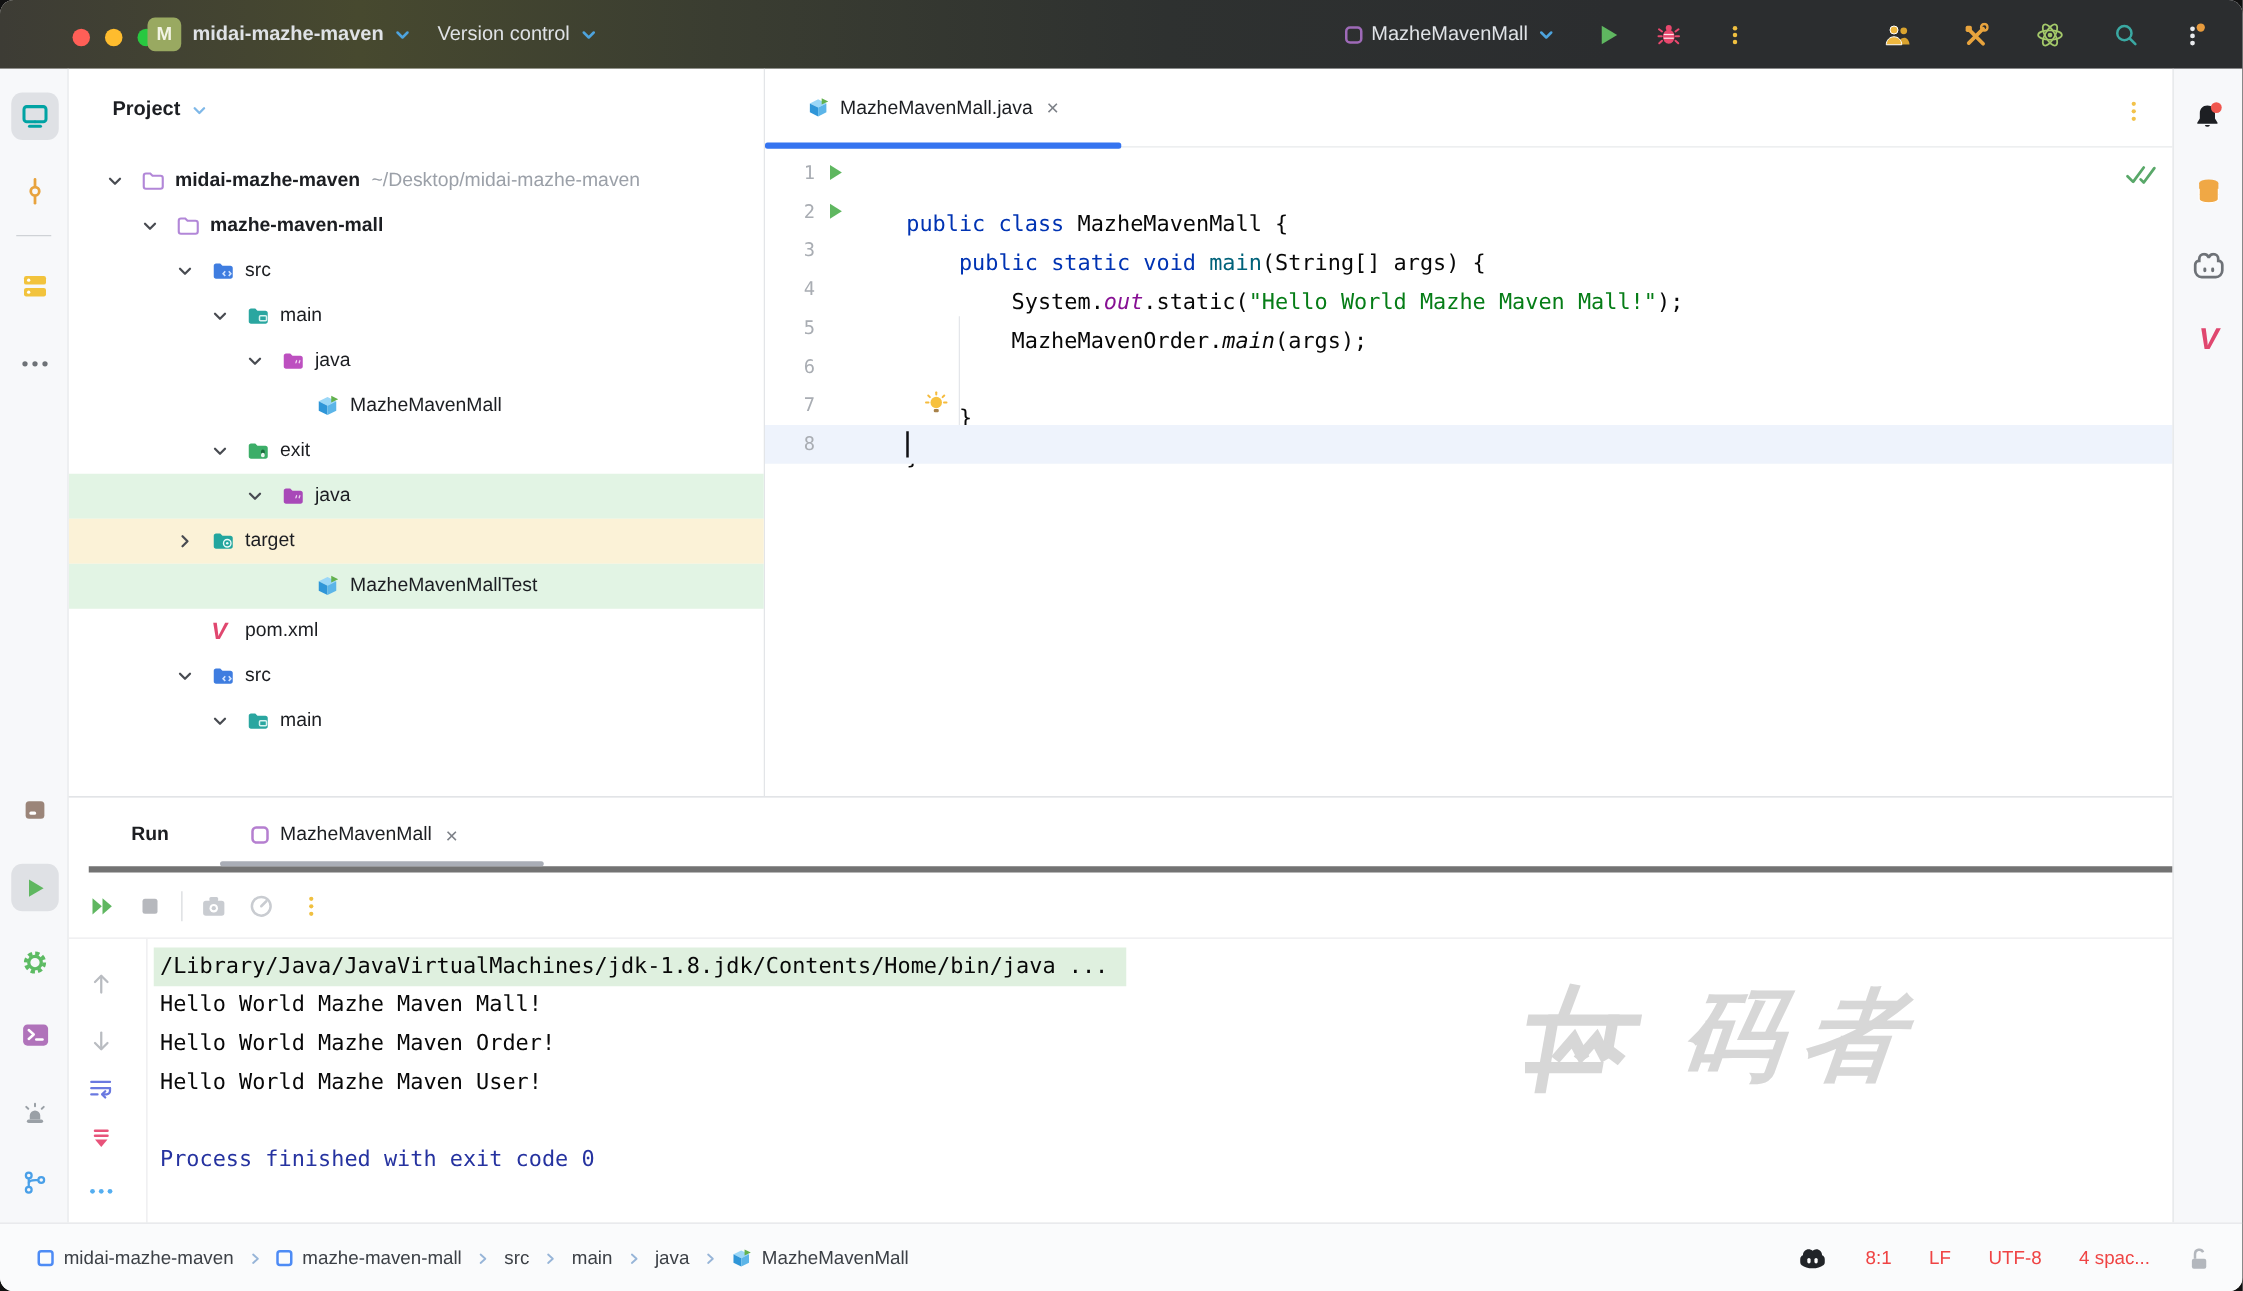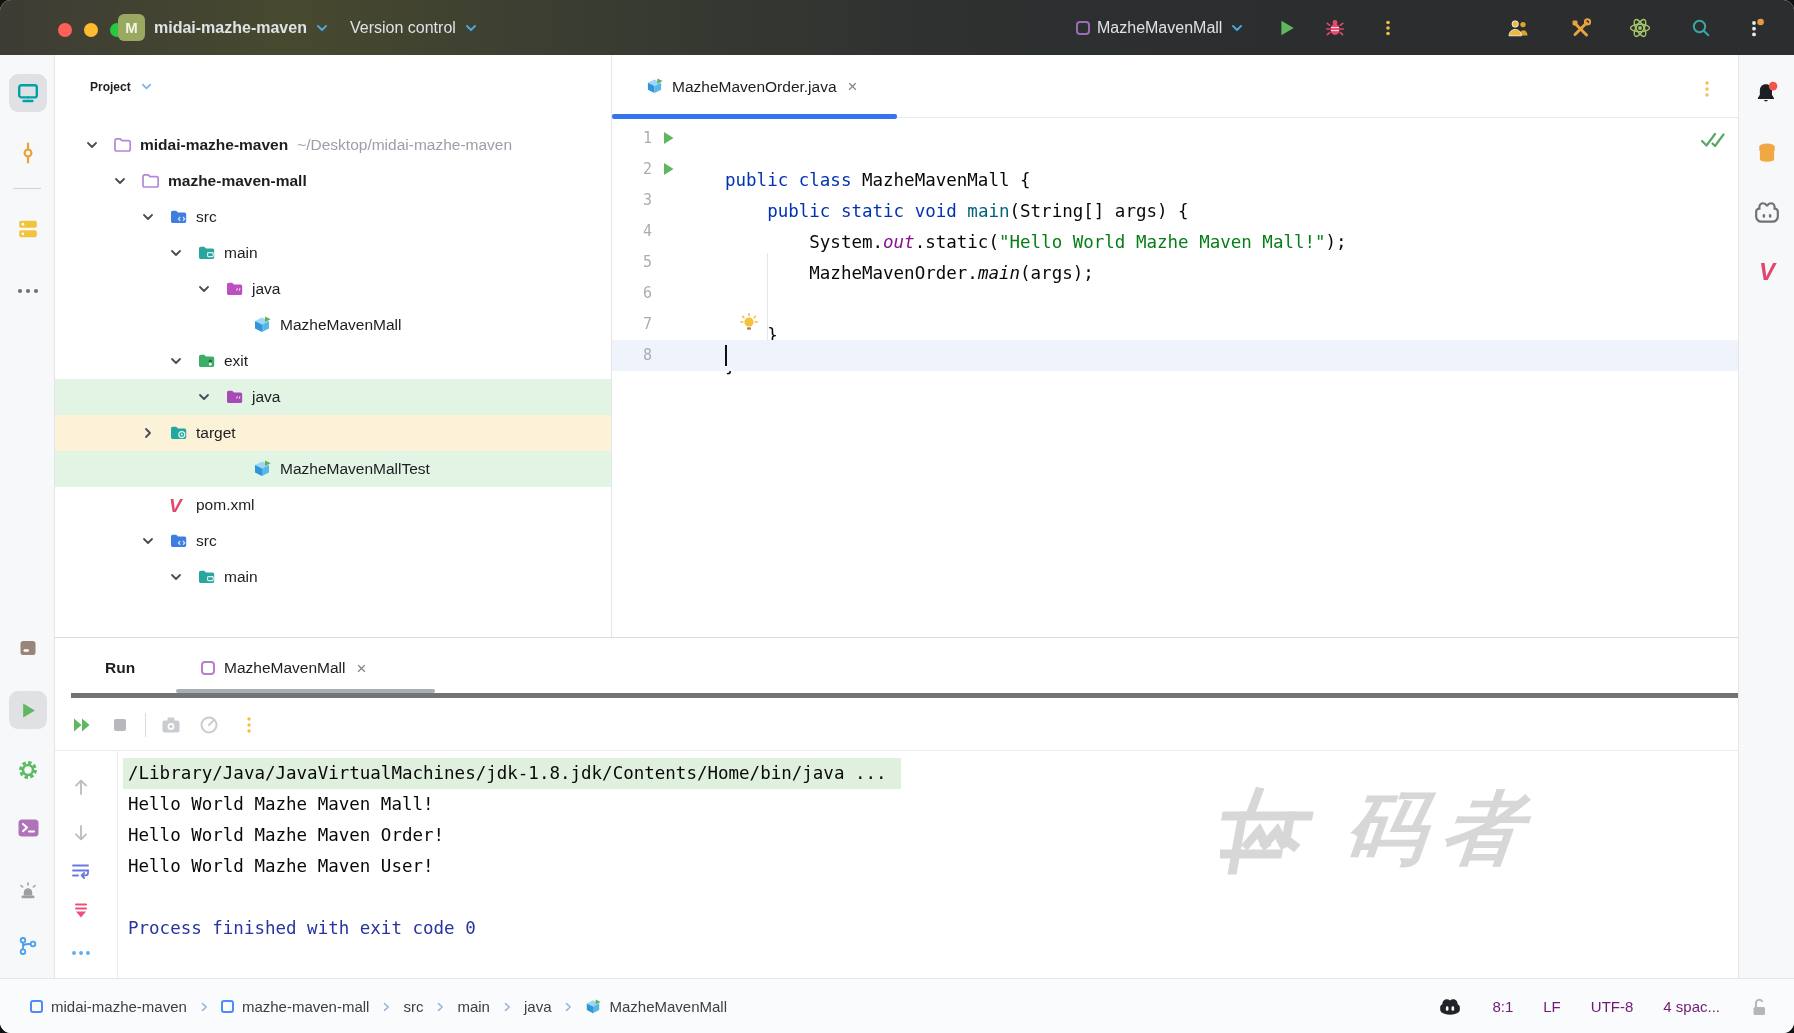--- a/index.html
+++ b/index.html
@@ -29,21 +29,21 @@
   .stripe-btn{position:absolute;left:9px;width:38px;height:38px;border-radius:9px;display:flex;align-items:center;justify-content:center;}
   .stripe-btn.active{background:#dfe1e5;}
   .stripe-div{position:absolute;left:13px;width:28px;height:1px;background:#cfd2d6;}
 
   
   #right-stripe{position:absolute;left:1738px;top:55px;width:56px;height:923px;background:#f7f8fa;border-left:1px solid #e3e5e8;}
   .rstripe-btn{position:absolute;left:9px;width:38px;height:38px;border-radius:9px;display:flex;align-items:center;justify-content:center;}
 
   
   #project-panel{position:absolute;left:55px;top:55px;width:557px;height:582px;background:#fff;border-right:1px solid #e3e5e8;overflow:hidden;}
-  #project-header{position:absolute;left:35px;top:24px;display:flex;align-items:center;gap:8px;font-size:12px;font-weight:700;color:#1c1e22;}
+  #project-header{position:absolute;left:35px;top:24px;display:flex;align-items:center;gap:8px;font-size:16px;font-weight:700;color:#1c1e22;}
   #tree{position:absolute;left:0;top:72px;width:557px;}
   .trow{display:flex;align-items:center;height:36px;width:557px;font-size:15.5px;color:#1c1e22;cursor:default;}
   .trow.green{background:#e2f4e4;}
   .trow.yellow{background:#fbf2d7;}
   .tind{flex:0 0 auto;}
   .tchev{flex:0 0 16px;height:16px;margin-right:13px;}
   .tchev.collapsed svg{transform:rotate(-90deg);}
   .ticon{flex:0 0 19px;height:17px;margin-right:8px;display:flex;align-items:center;}
   .tlabel{white-space:nowrap;}
   .tlabel.b{font-weight:700;}
@@ -91,21 +91,21 @@
   .cl-jdk{background:#dff0df;display:inline-block;padding:0 14px 0 5px;margin-left:-5px;}
   .cl-system{color:#2633a0;}
   #watermark{position:absolute;left:1165px;top:138px;display:flex;align-items:center;gap:26px;color:#d7d7d7;}
   #watermark .wm-text{font-size:80px;font-weight:700;font-style:italic;letter-spacing:16px;transform:skewX(-6deg);font-family:"Liberation Sans",sans-serif;}
 
   
   #statusbar{position:absolute;left:0;top:978px;width:1794px;height:55px;background:#fafbfc;border-top:1px solid #e3e5e8;}
   #breadcrumbs{position:absolute;left:30px;top:0;height:55px;display:flex;align-items:center;gap:11px;font-size:15px;color:#3c4046;}
   .bc-item{display:flex;align-items:center;gap:8px;}
   .bc-square{width:13px;height:13px;border:2px solid #4d8bf5;border-radius:3px;}
-  #status-right{position:absolute;right:26px;top:0;height:55px;display:flex;align-items:center;gap:30px;font-size:15px;color:#701a75;}
+  #status-right{position:absolute;right:26px;top:0;height:55px;display:flex;align-items:center;gap:30px;font-size:15px;color:#ef4444;}
 </style>
 </head>
 <body>
 
 <div id="window">
 
   <div id="titlebar">
     <div class="traffic">
       <span class="tl red"></span>
       <span class="tl yel"></span>
@@ -551,21 +551,21 @@
     <div id="tabbar">
       <div id="editor-tab">
         <span>
             <svg width="17" height="17" viewBox="0 0 18 18">
               <polygon points="9,1.5 16,5 9,8.5 2,5" fill="#9bd7f7"></polygon>
               <polygon points="2,5 9,8.5 9,16 2,12.5" fill="#2f96d8"></polygon>
               <polygon points="16,5 9,8.5 9,16 16,12.5" fill="#5cb5e8"></polygon>
               <polygon points="12,0.6 17.6,3.3 12,6" fill="#63b14e"></polygon>
             </svg>
           </span>
-        <span class="tabname">MazheMavenOrder.java</span>
+        <span class="tabname">MazheMavenMall.java</span>
         <span class="closex">×</span>
       </div>
       <div id="editor-kebab">
         <svg width="14" height="18" viewBox="0 0 14 18">
             <g fill="#f2c24a">
               <circle cx="7" cy="3" r="1.7"></circle>
               <circle cx="7" cy="9" r="1.7"></circle>
               <circle cx="7" cy="15" r="1.7"></circle>
             </g>
           </svg>

